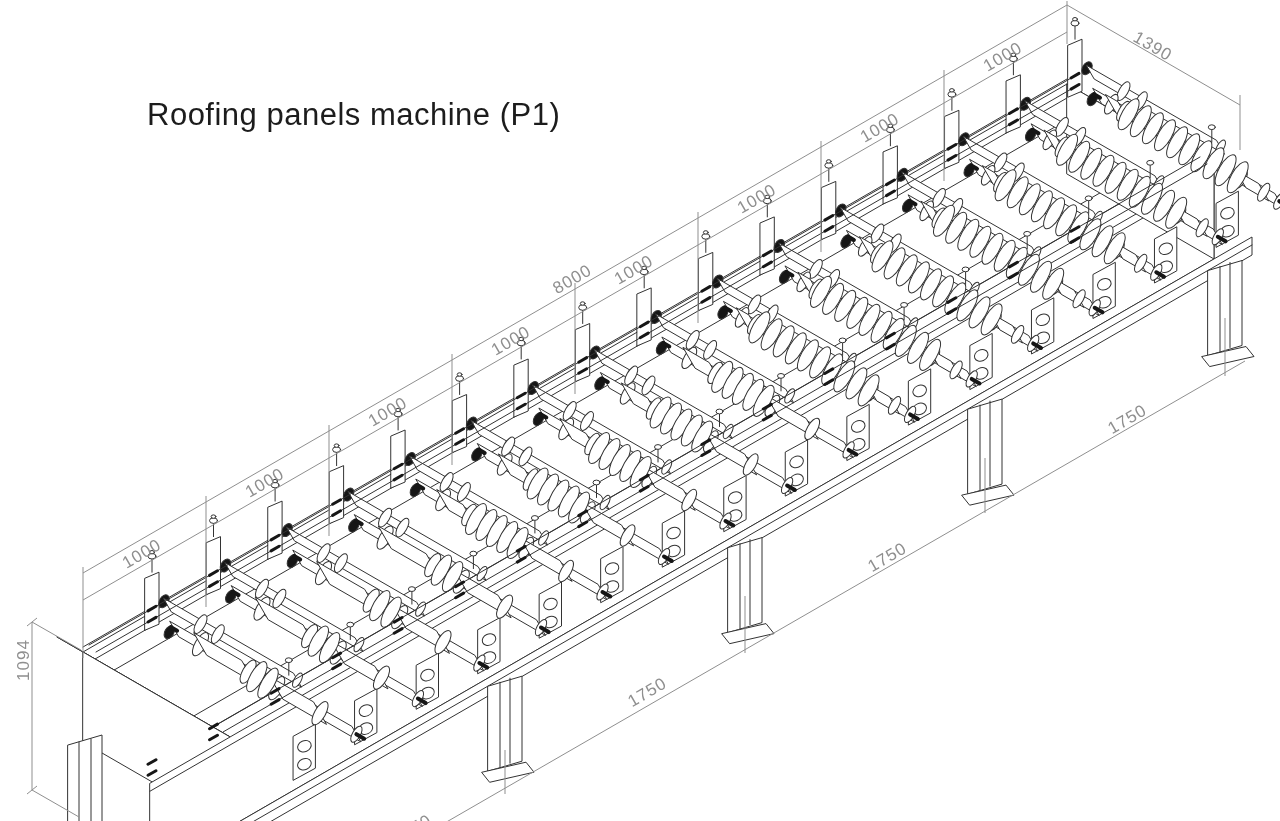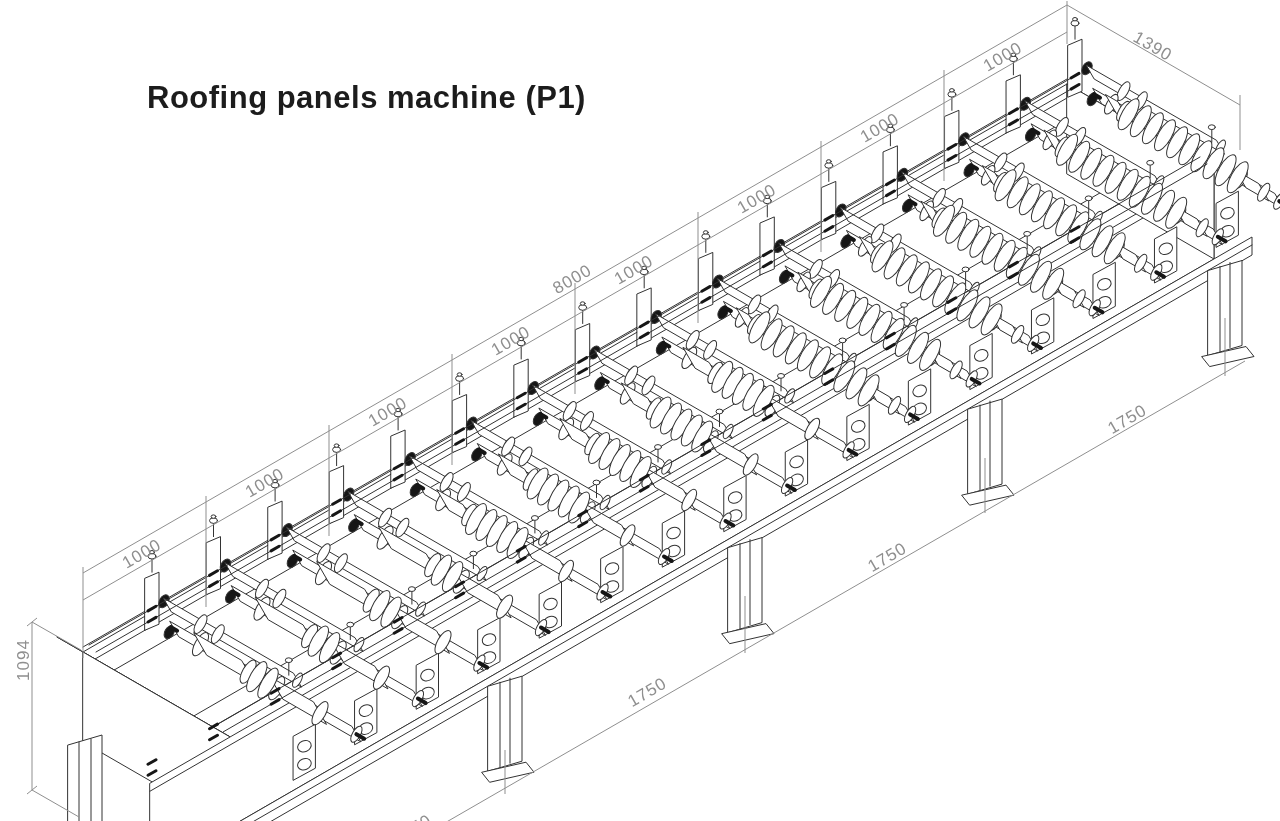--- a/index.html
+++ b/index.html
@@ -1,19 +1,19 @@
 <!DOCTYPE html>
 <html><head>
 <meta charset="utf-8">
 <style>
   html,body{margin:0;padding:0;background:#fff;}
   #canvas{position:relative;width:1280px;height:821px;background:var(--bg,#fff);overflow:hidden;
           font-family:"Liberation Sans",sans-serif;}
   #drawing{position:absolute;left:0;top:0;}
-  #title{position:absolute;left:147px;top:80px;font-size:31px;font-weight:700;
+  #title{position:absolute;left:147px;top:97px;font-size:31px;font-weight:400;
          color:var(--title,#1c1c1c);letter-spacing:0.5px;white-space:nowrap;}
   .dim-text{font-family:"Liberation Sans",sans-serif;font-size:17px;letter-spacing:1px;
             fill:var(--dim,#8f8f8f);text-anchor:middle;}
   #machine-layer{stroke:var(--ink,#333);stroke-width:1;fill:none;stroke-linejoin:round;stroke-linecap:round;}
   #dim-layer{stroke:var(--dim,#8f8f8f);stroke-width:1;fill:none;}
 </style>
 </head>
 <body>
 
 <div id="canvas" style="--ink: #333333; --dim: #8f8f8f; --title: #1c1c1c; --bg: #ffffff;">

